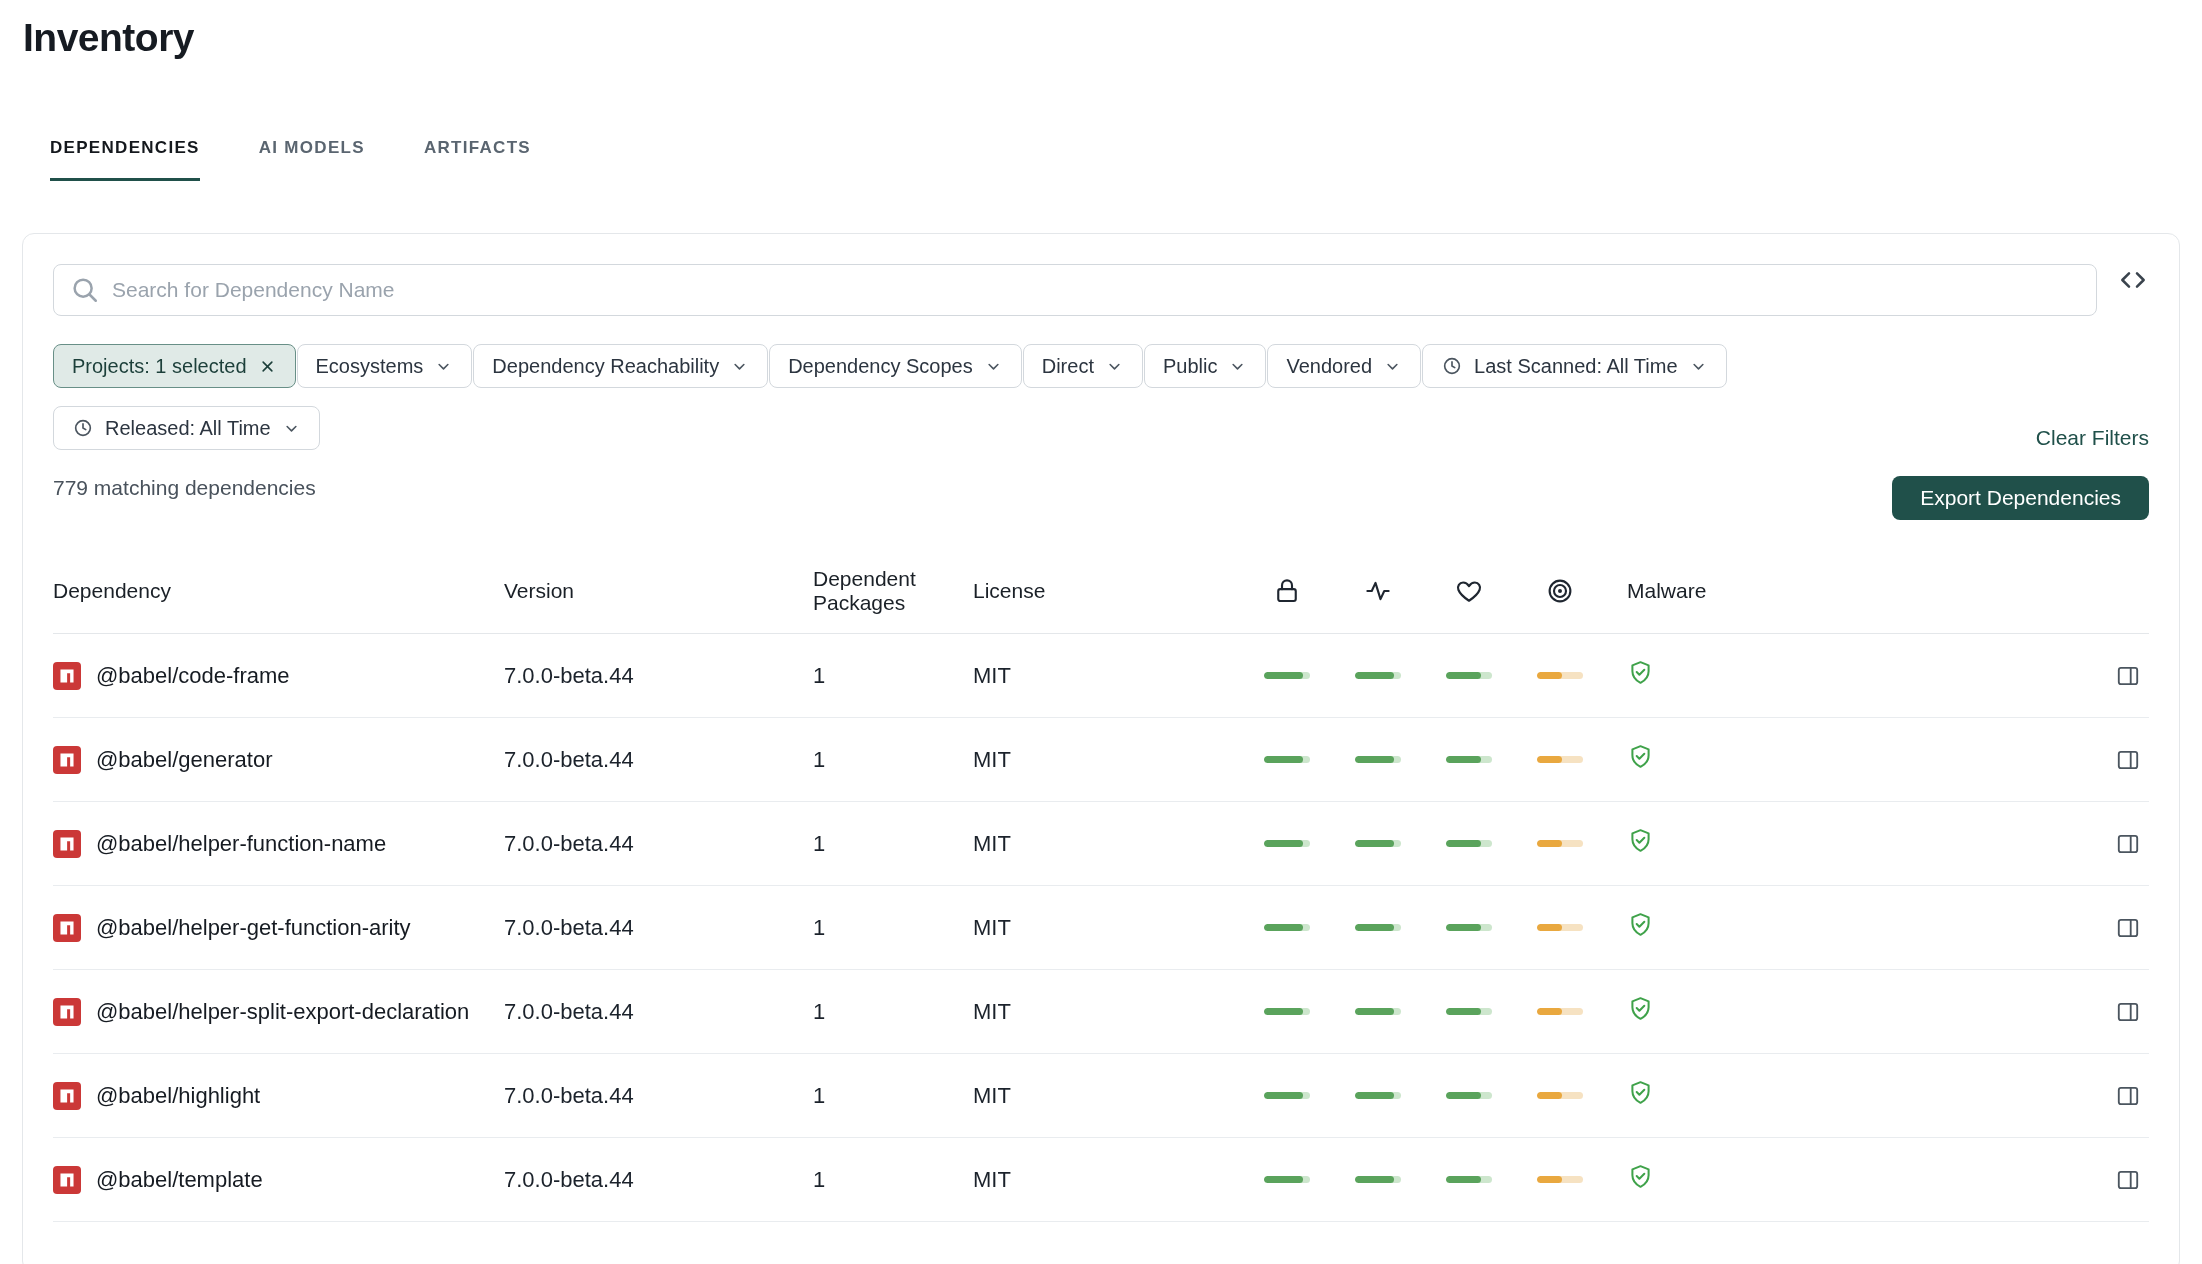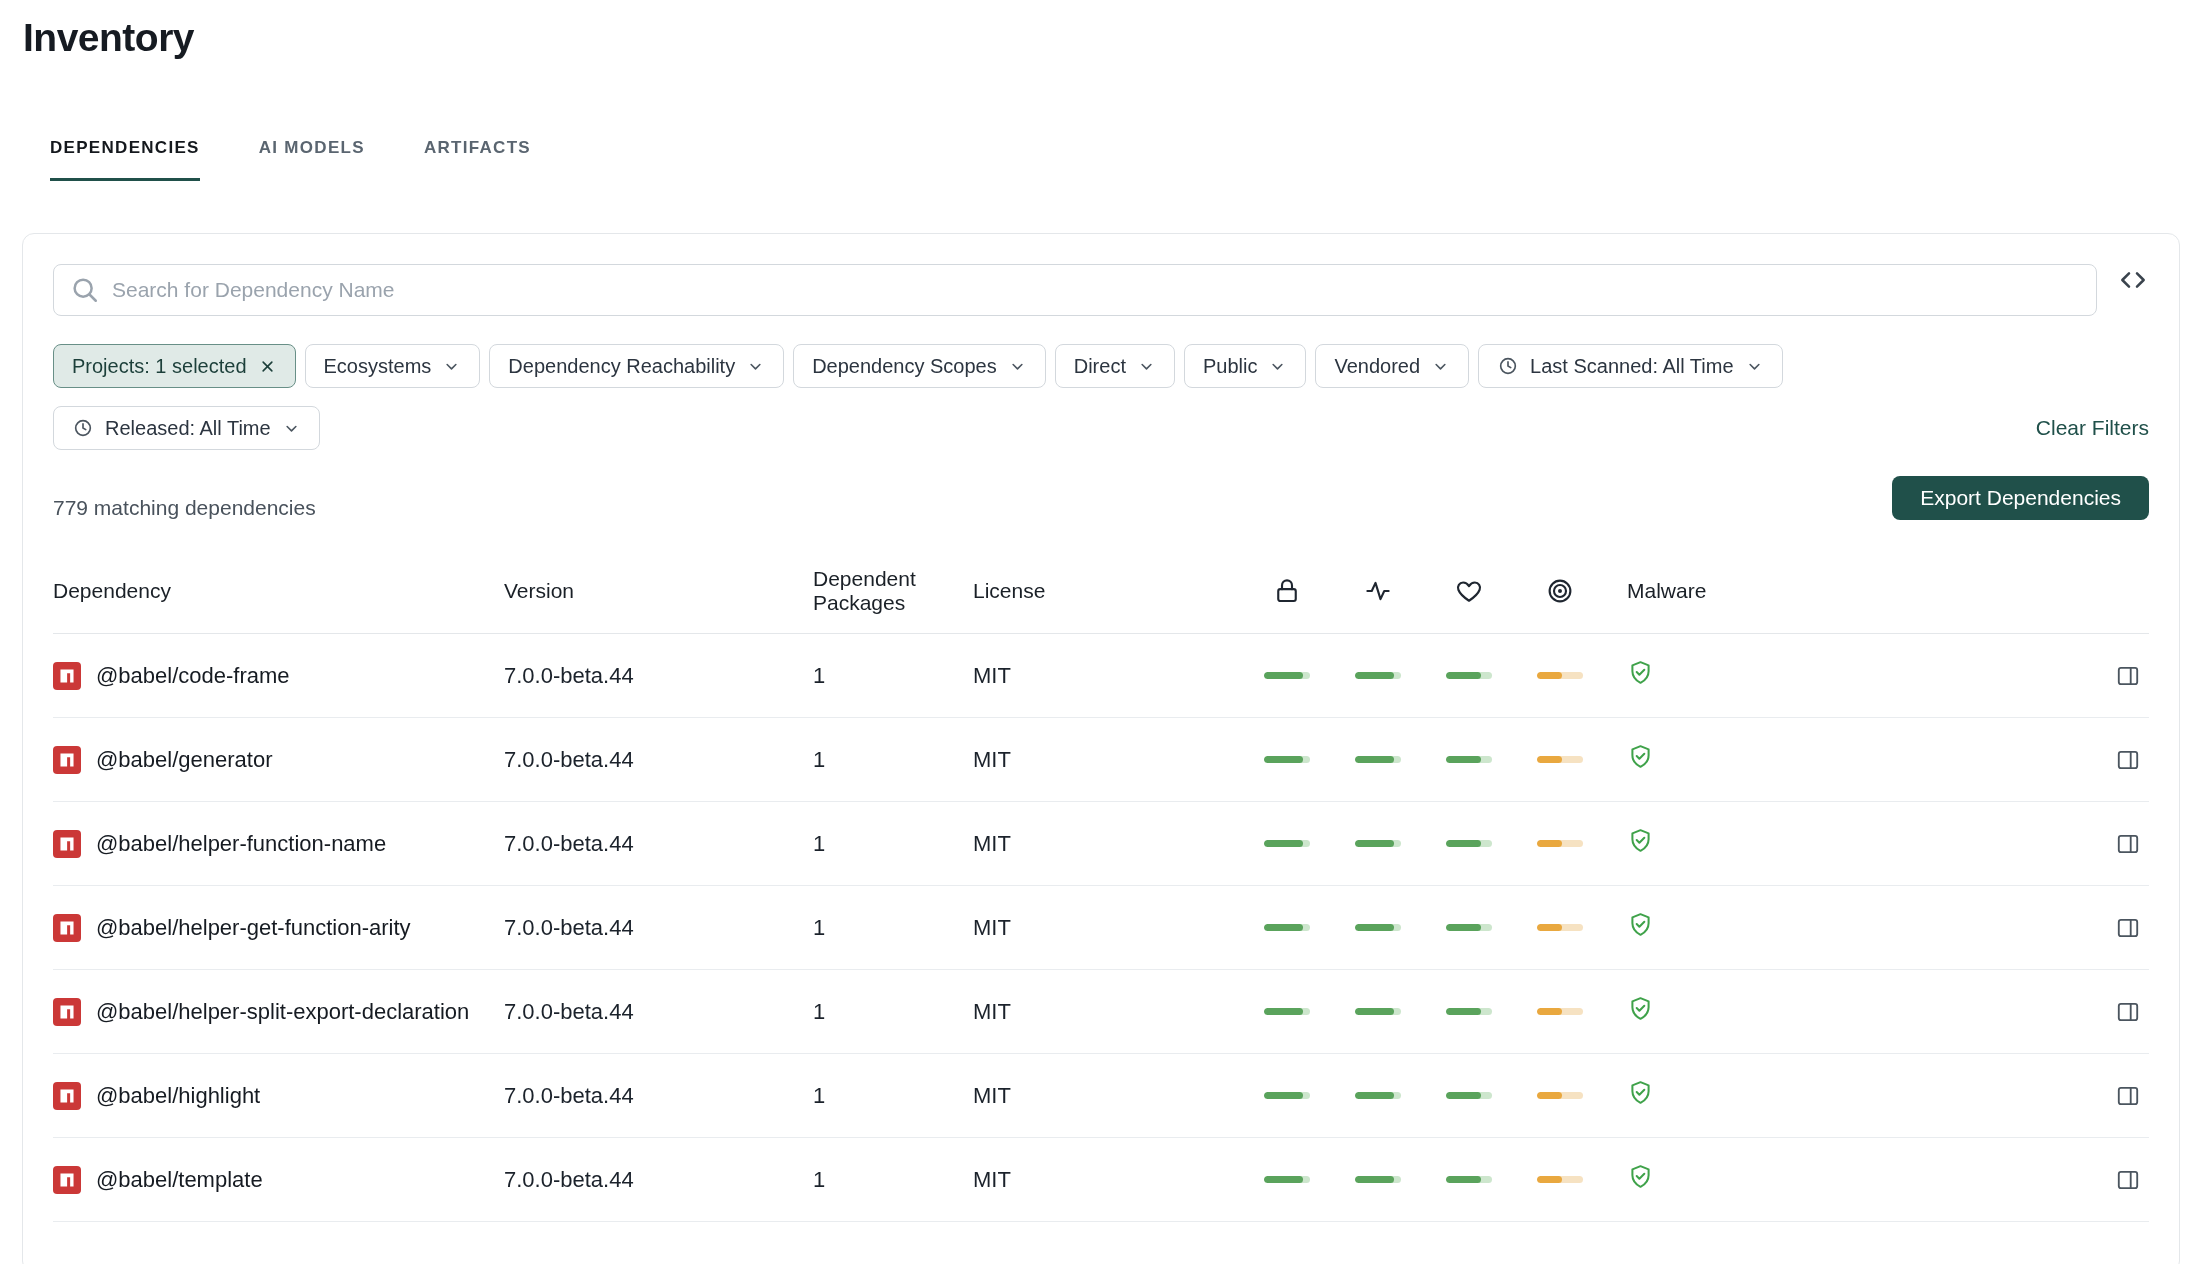--- a/index.html
+++ b/index.html
@@ -17,31 +17,31 @@
     padding: 30px 30px 0; height: 1040px; background: #fff; }
 
   .search-row { display: flex; align-items: flex-start; gap: 20px; }
   .search-box { flex: 1; height: 52px; border: 1px solid #d3d8dd; border-radius: 8px;
     display: flex; align-items: center; padding: 0 16px; gap: 12px; }
   .search-box input { border: none; outline: none; flex: 1; font-size: 21px;
     font-family: "Liberation Sans", sans-serif; color: #1a2027; background: transparent; }
   .search-box input::placeholder { color: #9aa3ad; }
   .icon { display: inline-flex; align-items: center; justify-content: center; flex: none; }
 
-  .chips-row { display: flex; align-items: center; gap: 9px; margin-top: 28px; }
+  .chips-row { display: flex; align-items: flex-end; gap: 1px; margin-top: 28px; }
   .chips-row.second { margin-top: 18px; justify-content: space-between; }
   .chip { height: 44px; padding: 0 18px; border: 1px solid #d3d8dd; border-radius: 8px;
     background: #fff; display: inline-flex; align-items: center; gap: 11px;
     font-size: 20px; color: #2c3540; cursor: pointer; white-space: nowrap; }
   .chip.selected { background: #e0eae7; border-color: #688f87; color: #1c3f3a; }
   .chip .clock, .chip .chev, .chip .close { color: #4b555f; }
   .chip.selected .close { color: #1c3f3a; }
   .clear-filters { font-size: 21px; font-weight: 400; color: var(--accent); cursor: pointer; }
 
-  .summary-row { display: flex; align-items: flex-end; justify-content: space-between; margin-top: 26px; }
+  .summary-row { display: flex; align-items: flex-start; justify-content: space-between; margin-top: 26px; }
   .matching { font-size: 21px; color: #49525c; }
   .export-btn { height: 44px; padding: 0 28px; background: var(--accent); color: #fff;
     border: none; border-radius: 8px; font-size: 21px; font-weight: 500;
     font-family: "Liberation Sans", sans-serif; cursor: pointer; }
 
   .table { margin-top: 28px; }
   .grid { display: grid; grid-template-columns: 451px 309px 160px 268px 91px 91px 91px 91px 1fr 60px;
     align-items: center; }
   .thead { min-height: 86px; border-bottom: 1px solid #e4e7ea; font-size: 21px; font-weight: 500; color: #1a2027; }
   .th-icon { justify-self: center; color: #1f2630; }

